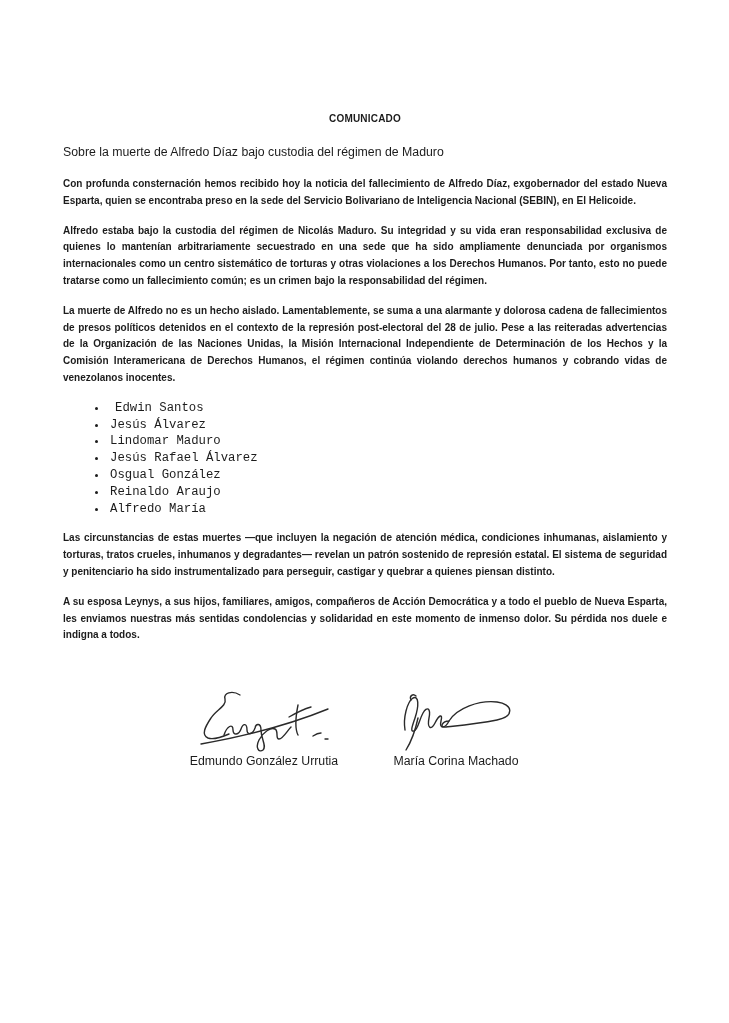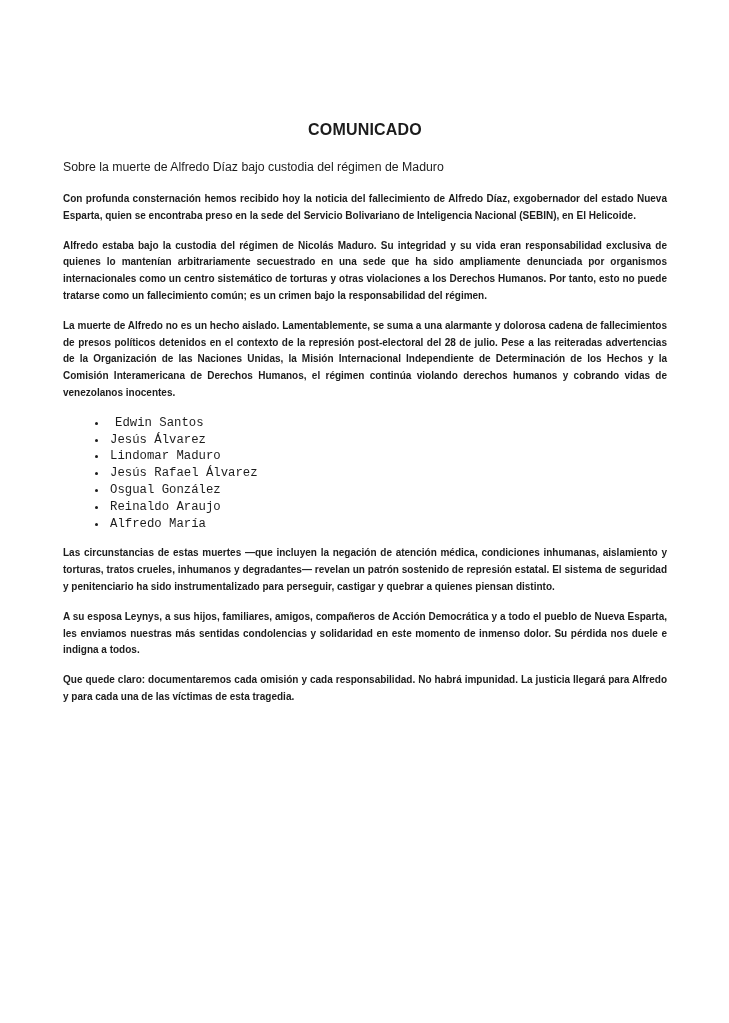--- a/index.html
+++ b/index.html
@@ -19,23 +19,23 @@
   .page {
     box-sizing: border-box;
     width: 729px;
     height: 1023px;
     padding: 104px 62px 0 63px;
     background: #ffffff;
   }
   .doc-title {
     text-align: center;
     font-weight: bold;
-    font-size: 16px;
+    font-size: 10px;
     letter-spacing: 0.2px;
-    margin: 17px 0 21px 0;
+    margin: 9px 0 21px 0;
   }
   .doc-subtitle {
     text-align: left;
     font-size: 12.3px;
     margin: 0 0 17px 0;
   }
   p.body-par {
     font-size: 10px;
     line-height: 16.8px;
     text-align: justify;
@@ -109,21 +109,45 @@
     <li>Jesús Álvarez</li>
     <li>Lindomar Maduro</li>
     <li>Jesús Rafael Álvarez</li>
     <li>Osgual González</li>
     <li>Reinaldo Araujo</li>
     <li>Alfredo María</li>
   </ul>
 
   <p class="body-par">Las circunstancias de estas muertes —que incluyen la negación de atención médica, condiciones inhumanas, aislamiento y torturas, tratos crueles, inhumanos y degradantes— revelan un patrón sostenido de represión estatal. El sistema de seguridad y penitenciario ha sido instrumentalizado para perseguir, castigar y quebrar a quienes piensan distinto.</p>
   <p class="body-par">A su esposa Leynys, a sus hijos, familiares, amigos, compañeros de Acción Democrática y a todo el pueblo de Nueva Esparta, les enviamos nuestras más sentidas condolencias y solidaridad en este momento de inmenso dolor. Su pérdida nos duele e indigna a todos.</p>
-  <p class="body-par">Que quede claro: documentaremos cada omisión y cada responsabilidad. No habrá impunidad. La justicia llegará para Alfredo y para cada una de las víctimas de esta tragedia.</p>
 
   <div class="signatures">
 
+    <div class="sig-block left">
+      <span class="sig-image">
+        <svg width="140" height="64" viewBox="0 0 140 64" xmlns="http://www.w3.org/2000/svg">
+          <path d="M46,7 C38,2 29,5 31,11 C33,18 22,22 17,30 C11,39 7,47 14,50 C19,52 28,49 35,46"></path>
+          <path d="M7,56 C35,51 85,41 134,21"></path>
+          <path d="M30,47 C33,38 39,35 39,42 C39,48 45,47 47,41 C49,35 53,35 53,42 C53,48 59,46 61,40 C62,35 67,35 67,42 C67,51 73,58 69,62 C65,65 61,60 65,52 C69,44 77,39 81,41 C85,43 81,51 85,51 C89,51 93,43 97,39"></path>
+          <path d="M104,17 C102,27 100,39 104,47"></path>
+          <path d="M95,29 C102,25 110,21 117,19"></path>
+          <path d="M119,48 C122,46 125,45 127,45"></path>
+          <path d="M131,51 L134,51"></path>
+        </svg>
+      </span>
+      <div class="sig-name">Edmundo González Urrutia</div>
+    </div>
 
+    <div class="sig-block right">
+      <span class="sig-image">
+        <svg width="130" height="64" viewBox="0 0 130 64" xmlns="http://www.w3.org/2000/svg">
+          <path d="M14,42 C12,30 16,14 22,10 C28,7 28,18 24,30 C21,39 19,44 23,43 C27,42 28,32 32,25 C36,18 40,20 38,30 C36,40 40,43 44,35 C48,27 52,25 50,33 C48,41 54,41 58,33"></path>
+          <path d="M58,33 C66,20 88,12 106,14 C122,16 124,28 106,32 C86,36 64,38 55,39 C48,40 51,33 58,33"></path>
+          <path d="M27,30 C24,44 20,54 15,62"></path>
+          <path d="M20,12 C18,8 22,5 25,8"></path>
+        </svg>
+      </span>
+      <div class="sig-name">María Corina Machado</div>
+    </div>
 
   </div>
 
 </div>
 
 </body></html>

